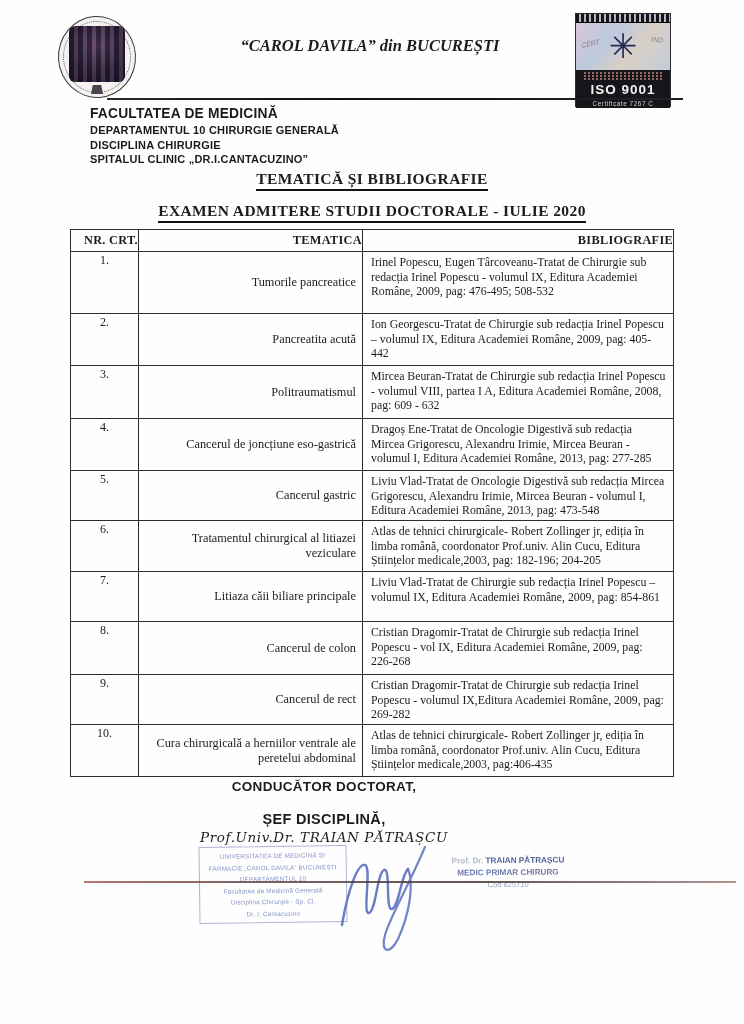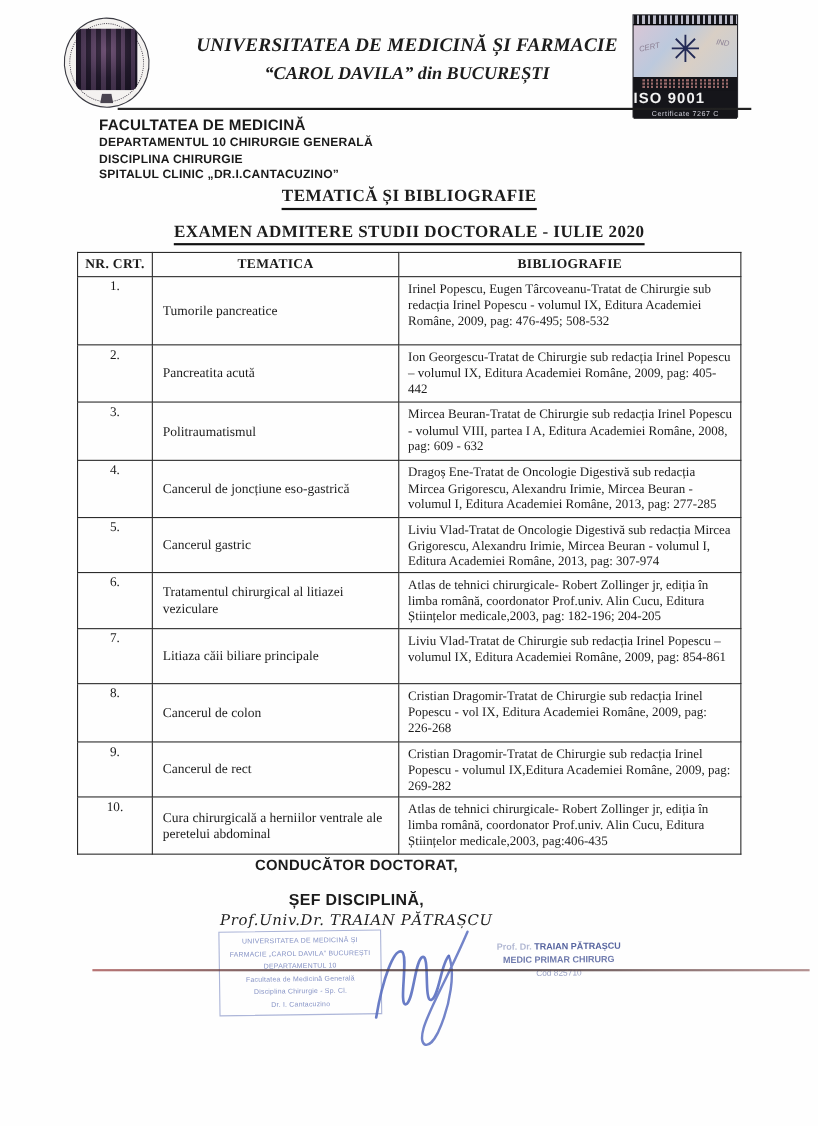--- a/index.html
+++ b/index.html
@@ -44,21 +44,21 @@
     background:linear-gradient(130deg,#d8c6d6 0%,#bcc9dd 35%,#d9cfc5 60%,#c4cdd9 100%); }
   .iso-star { position:absolute; left:50%; top:50%; transform:translate(-50%,-54%);
     font-size:34px; color:#232a55; line-height:1; font-family:"DejaVu Sans",sans-serif; }
   .iso-cert-l { position:absolute; left:5px; top:17px; font-size:7px; color:#8a7f93;
     font-family:"Liberation Sans",sans-serif; font-style:italic; transform:rotate(-12deg); }
   .iso-cert-r { position:absolute; right:7px; top:13px; font-size:7px; color:#8a7f93;
     font-family:"Liberation Sans",sans-serif; font-style:italic; transform:rotate(8deg); }
   .iso-microlines { height:12px; background:#15151a; padding:2px 8px 0; }
   .iso-microlines i { display:block; height:2px; margin-bottom:1px;
     background:repeating-linear-gradient(90deg,#9a6a6a 0 2px,#15151a 2px 4px); }
-  .iso-name { height:17px; background:#15151a; color:#f2f2f2; text-align:left;
+  .iso-name { height:17px; background:#15151a; color:#f2f2f2; text-align:center;
     font-family:"Liberation Sans",sans-serif; font-weight:bold; font-size:13.5px; line-height:16px;
     letter-spacing:1px; }
   .iso-certificate { height:9px; background:#15151a; color:#cfcfda; text-align:center;
     font-family:"Liberation Sans",sans-serif; font-size:6.5px; line-height:8px; letter-spacing:.5px;
     border-top:1px solid #33333c; }
 
   .header-rule { position:absolute; left:107px; top:98px; width:576px; height:2.4px;
     background:linear-gradient(90deg,#2a2a2a,#111 40%,#222); }
 
   .dept-block { position:absolute; left:90px; top:106px;
@@ -70,23 +70,23 @@
   .doc-titles { position:absolute; left:0; top:170px; width:744px; text-align:center; }
   .doc-title-1 span, .doc-title-2 span { display:inline-block; font-weight:bold; font-size:15.5px;
     border-bottom:2px solid #111; padding-bottom:1px; letter-spacing:.4px; }
   .doc-title-2 { margin-top:11px; }
 
   
   table.topics { position:absolute; left:70px; top:229px; width:603px;
     border-collapse:collapse; table-layout:fixed; }
   table.topics th, table.topics td { border:1px solid #2c2c2c; }
   col.c-nr { width:68px; } col.c-tema { width:224px; } col.c-bib { width:311px; }
-  th { font-size:12.3px; height:22px; font-weight:bold; letter-spacing:.3px; }
+  th { font-size:12.3px; height:22px; font-weight:bold; letter-spacing:.3px;text-align:right; }
   td.nr { vertical-align:top; text-align:center; font-size:12px; padding-top:1px; }
-  td.tema { vertical-align:middle; font-size:12.3px; padding:2px 6px 2px 9px; line-height:1.2; }
+  td.tema { vertical-align:middle; font-size:12.3px; padding:2px 6px 2px 9px; line-height:1.2;text-align:right; }
   td.bib { vertical-align:top; font-size:11.8px; padding:3px 6px 2px 8px; line-height:1.24; }
   tr.r0 { height:62px; } tr.r1 { height:52px; } tr.r2 { height:53px; } tr.r3 { height:52px; }
   tr.r4 { height:50px; } tr.r5 { height:51px; } tr.r6 { height:50px; } tr.r7 { height:53px; }
   tr.r8 { height:50px; } tr.r9 { height:52px; }
 
   
   .sign-block { position:absolute; left:0; top:779px; width:648px; text-align:center; }
   .conducator { font-family:"Liberation Sans",sans-serif; font-weight:bold; font-size:13.5px;
     letter-spacing:.3px; }
   .sef { font-family:"Liberation Sans",sans-serif; font-weight:bold; font-size:14.5px;
@@ -114,21 +114,20 @@
 
 <div class="page">
 
   <div class="seal">
     <div class="seal-ring"></div>
     <div class="seal-photo"></div>
     <div class="seal-base"></div>
   </div>
 
   <div class="univ-title">
-    <div class="l1">UNIVERSITATEA DE MEDICINĂ ȘI FARMACIE</div>
     <div class="l2">“CAROL DAVILA” din BUCUREȘTI</div>
   </div>
 
   <div class="iso">
     <div class="iso-topbar"></div>
     <div class="iso-holo">
       <span class="iso-cert-l">CERT</span>
       <span class="iso-star">✳</span>
       <span class="iso-cert-r">IND</span>
     </div>
@@ -189,21 +188,21 @@
         <td class="bib">Mircea Beuran-Tratat de Chirurgie sub redacția Irinel Popescu - volumul VIII, partea I A,  Editura Academiei Române, 2008, pag: 609 - 632</td>
       </tr>
       <tr class="r3">
         <td class="nr">4.</td>
         <td class="tema">Cancerul de joncțiune eso-gastrică</td>
         <td class="bib">Dragoș Ene-Tratat de Oncologie Digestivă sub redacția Mircea Grigorescu, Alexandru Irimie, Mircea Beuran - volumul I, Editura Academiei Române, 2013, pag: 277-285</td>
       </tr>
       <tr class="r4">
         <td class="nr">5.</td>
         <td class="tema">Cancerul gastric</td>
-        <td class="bib">Liviu Vlad-Tratat de Oncologie Digestivă sub redacția Mircea Grigorescu, Alexandru Irimie, Mircea Beuran - volumul I, Editura Academiei Române, 2013, pag: 307-974</td>
+        <td class="bib">Liviu Vlad-Tratat de Oncologie Digestivă sub redacția Mircea Grigorescu, Alexandru Irimie, Mircea Beuran - volumul I, Editura Academiei Române, 2013, pag: 473-548</td>
       </tr>
       <tr class="r5">
         <td class="nr">6.</td>
         <td class="tema">Tratamentul chirurgical al litiazei veziculare</td>
         <td class="bib">Atlas de tehnici chirurgicale- Robert Zollinger jr, ediția în limba română, coordonator Prof.univ. Alin Cucu, Editura Științelor medicale,2003, pag: 182-196; 204-205</td>
       </tr>
       <tr class="r6">
         <td class="nr">7.</td>
         <td class="tema">Litiaza căii biliare principale</td>
         <td class="bib">Liviu Vlad-Tratat de Chirurgie sub redacția Irinel Popescu – volumul IX,  Editura Academiei Române, 2009, pag: 854-861</td>

